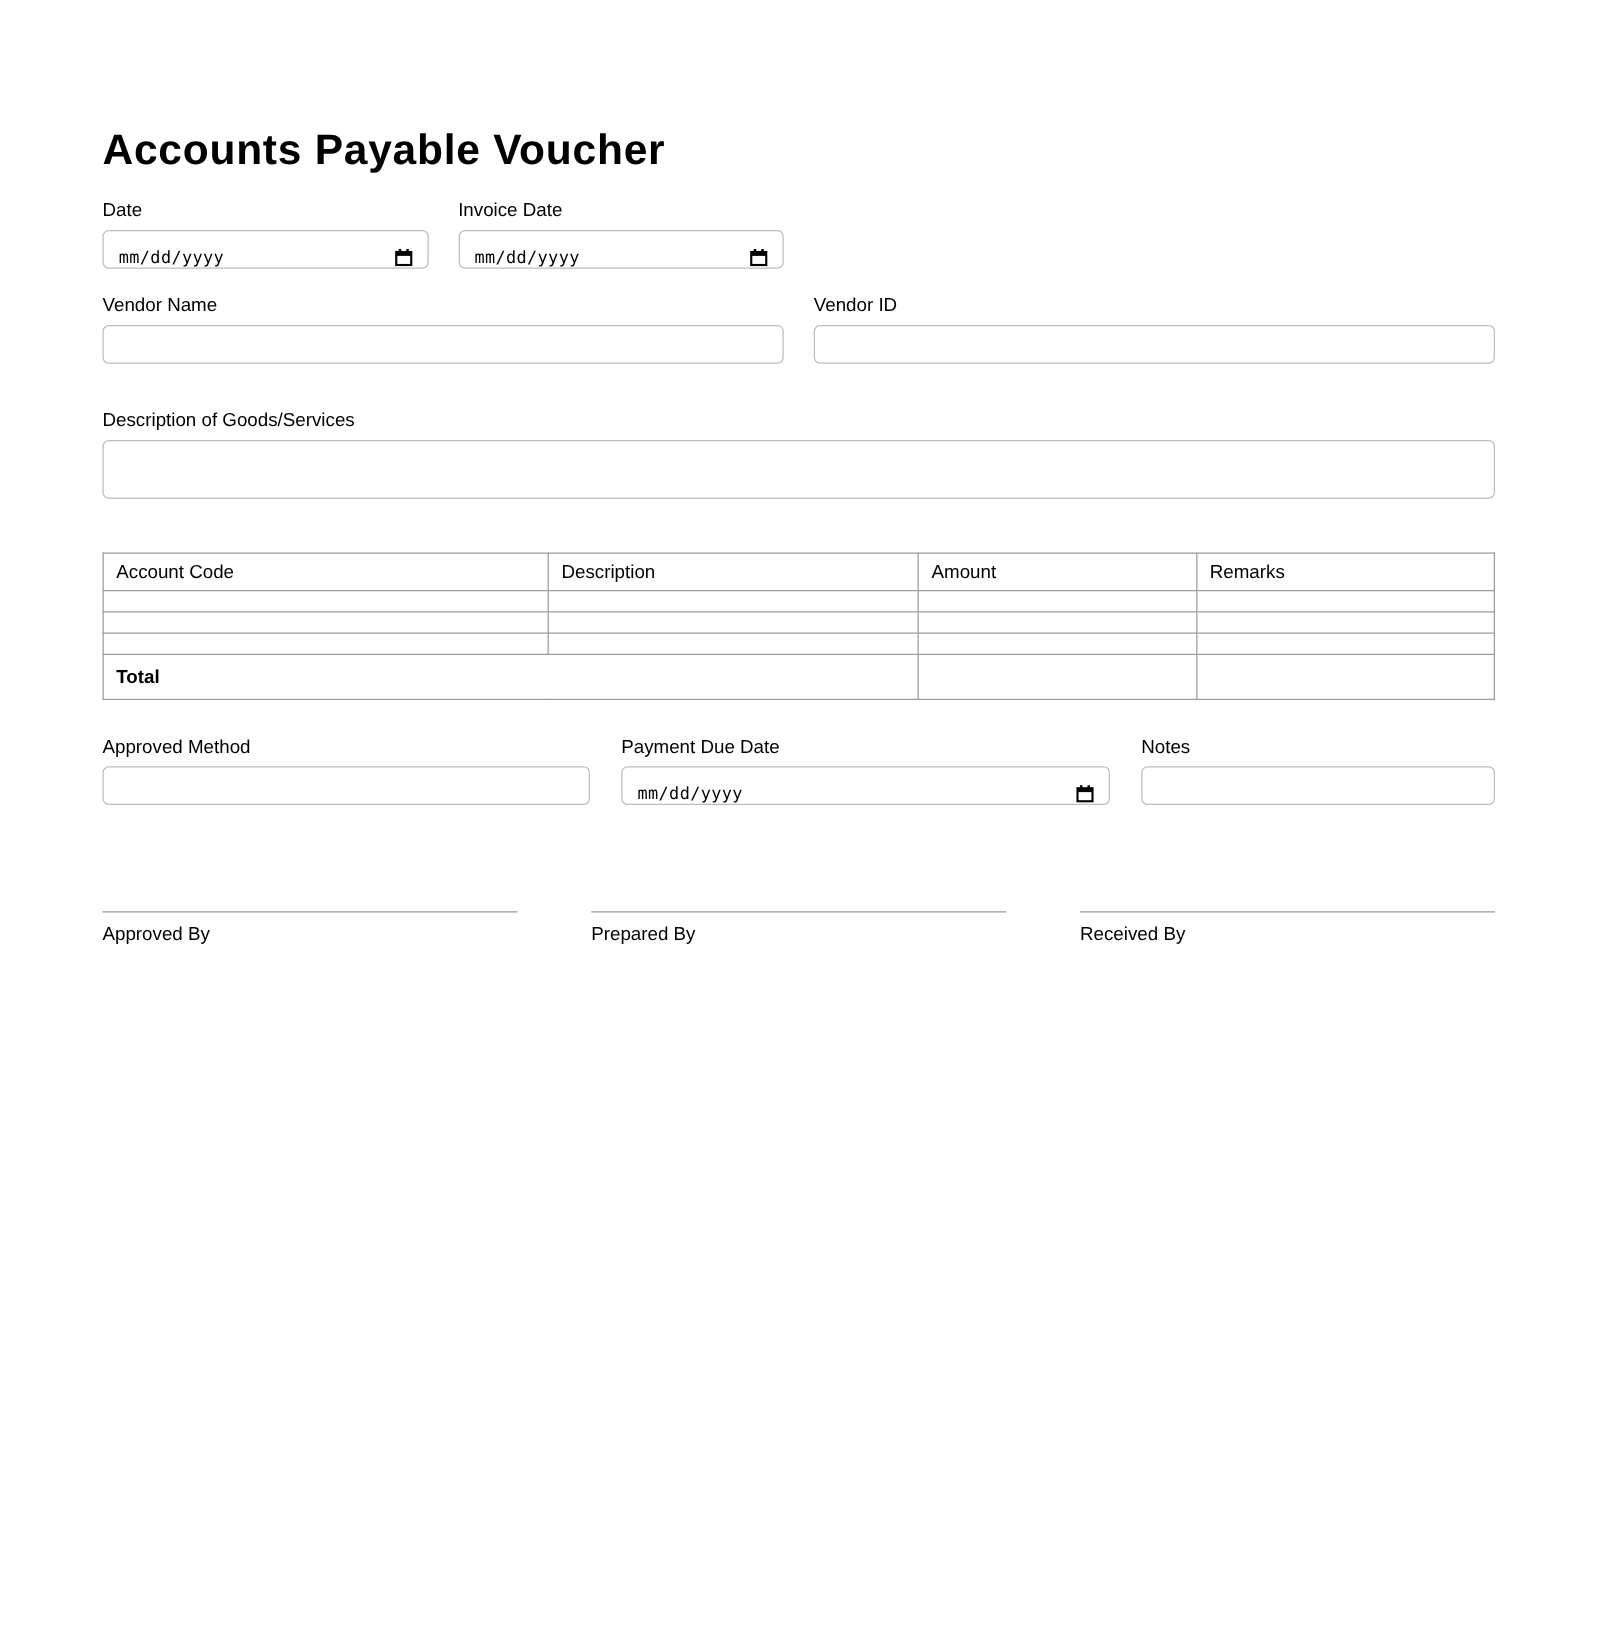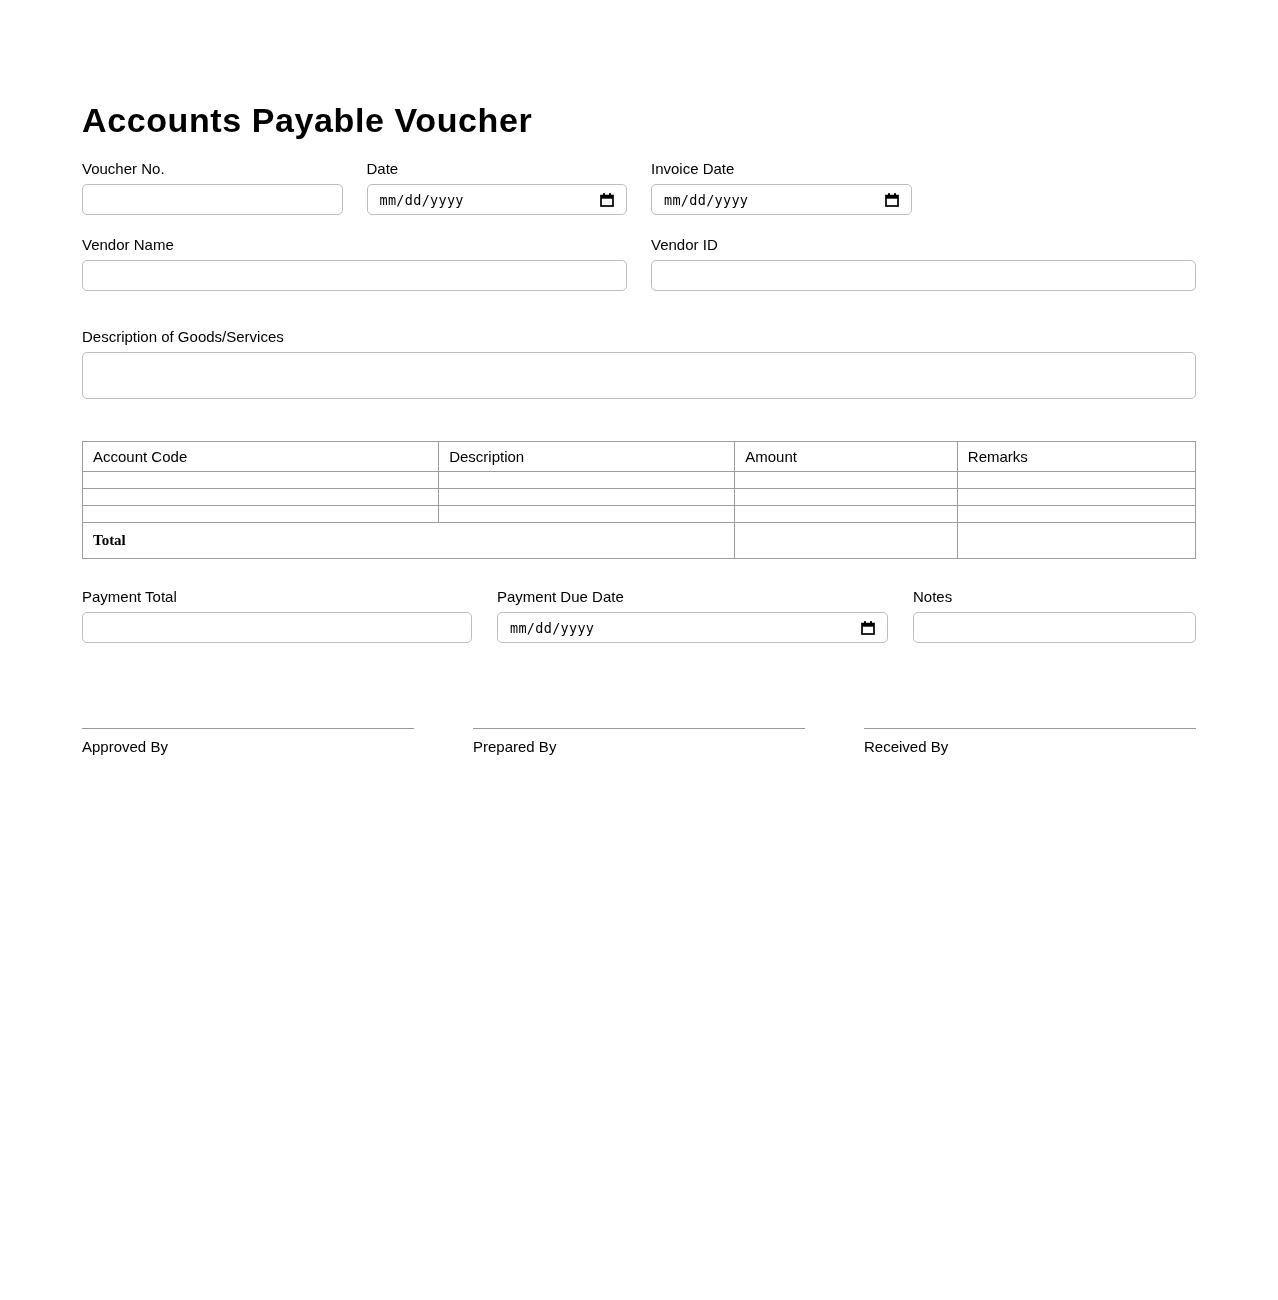--- a/index.html
+++ b/index.html
@@ -9,51 +9,47 @@
 
   .row{display:grid;}
   .row-4{grid-template-columns:repeat(4,1fr);column-gap:24px;margin-bottom:21px;}
   .row-2{grid-template-columns:repeat(2,1fr);column-gap:24px;margin-bottom:37px;}
   .row-pay{grid-template-columns:390px 391px 1fr;column-gap:25px;}
 
   .field label{display:block;font-size:15px;line-height:17px;margin-bottom:7px;color:#000;}
   .text-input{box-sizing:border-box;width:100%;height:31px;border:1px solid #bdbdbd;border-radius:5px;
     padding:0 10px;font-size:14px;font-family:"Liberation Sans",sans-serif;color:#000;background:#fff;outline:none;}
   .date-input{box-sizing:border-box;width:100%;height:31px;border:1px solid #bdbdbd;border-radius:5px;
-    background:#fff;display:flex;align-items:center;justify-content:space-between;padding:0 11px 0 12px;}
+    background:#fff;display:flex;align-items:flex-end;justify-content:space-between;padding:0 11px 0 12px;}
   .date-placeholder{font-family:"DejaVu Sans Mono",monospace;font-size:13.5px;letter-spacing:0.3px;color:#000;}
   .cal-icon{flex:0 0 auto;display:block;}
 
   .desc-block{margin-bottom:38px;}
   .desc-textarea{box-sizing:border-box;width:100%;height:47px;border:1px solid #bdbdbd;border-radius:5px;
     padding:6px 10px;font-size:14px;font-family:"Liberation Sans",sans-serif;resize:none;outline:none;}
 
   table.items{width:100%;border-collapse:collapse;table-layout:fixed;margin-bottom:29px;}
   table.items th,table.items td{border:1px solid #9c9c9c;}
   table.items th{text-align:left;font-size:15px;font-weight:normal;padding:6px 10px;line-height:17px;}
   td.cell-empty{height:16px;padding:0 4px;font-size:13px;}
-  td.cell-total{font-size:15px;font-weight:bold;padding:9px 10px;line-height:17px;font-family:Liberation Serif, serif;}
+  td.cell-total{font-size:15px;font-weight:bold;padding:9px 10px;line-height:17px;}
   td.cell-total-empty{padding:9px 10px;}
 
   .signatures{display:grid;grid-template-columns:repeat(3,1fr);column-gap:59px;margin-top:85px;}
   .sig-block{border-top:1px solid #999;padding-top:9px;}
   .sig-label{font-size:15px;line-height:17px;}
 </style>
 </head>
 <body>
 
 <div class="page">
 
   <h1 class="title">Accounts Payable Voucher</h1>
 
   <div class="row row-4">
-    <div class="field">
-      <label>Voucher No.</label>
-      <input type="text" class="text-input" value="" style="">
-    </div>
     <div class="field">
       <label>Date</label>
       <div class="date-input">
         <span class="date-placeholder">mm/dd/yyyy</span>
         <svg class="cal-icon" width="16" height="16" viewBox="0 0 16 16">
           <rect x="2" y="3.6" width="12" height="10.4" fill="none" stroke="#000" stroke-width="1.7"></rect>
           <rect x="2" y="3.6" width="12" height="3.1" fill="#000"></rect>
           <rect x="4" y="1.2" width="2" height="3.4" fill="#000"></rect>
           <rect x="10" y="1.2" width="2" height="3.4" fill="#000"></rect>
         </svg>
@@ -126,21 +122,21 @@
       <tr>
         <td class="cell-total" colspan="2">Total</td>
         <td class="cell-total-empty"></td>
         <td class="cell-total-empty"></td>
       </tr>
     </tbody>
   </table>
 
   <div class="row row-pay">
     <div class="field">
-      <label>Payment Total</label>
+      <label>Approved Method</label>
       <input type="text" class="text-input" value="" style="">
     </div>
     <div class="field">
       <label>Payment Due Date</label>
       <div class="date-input">
         <span class="date-placeholder">mm/dd/yyyy</span>
         <svg class="cal-icon" width="16" height="16" viewBox="0 0 16 16">
           <rect x="2" y="3.6" width="12" height="10.4" fill="none" stroke="#000" stroke-width="1.7"></rect>
           <rect x="2" y="3.6" width="12" height="3.1" fill="#000"></rect>
           <rect x="4" y="1.2" width="2" height="3.4" fill="#000"></rect>

